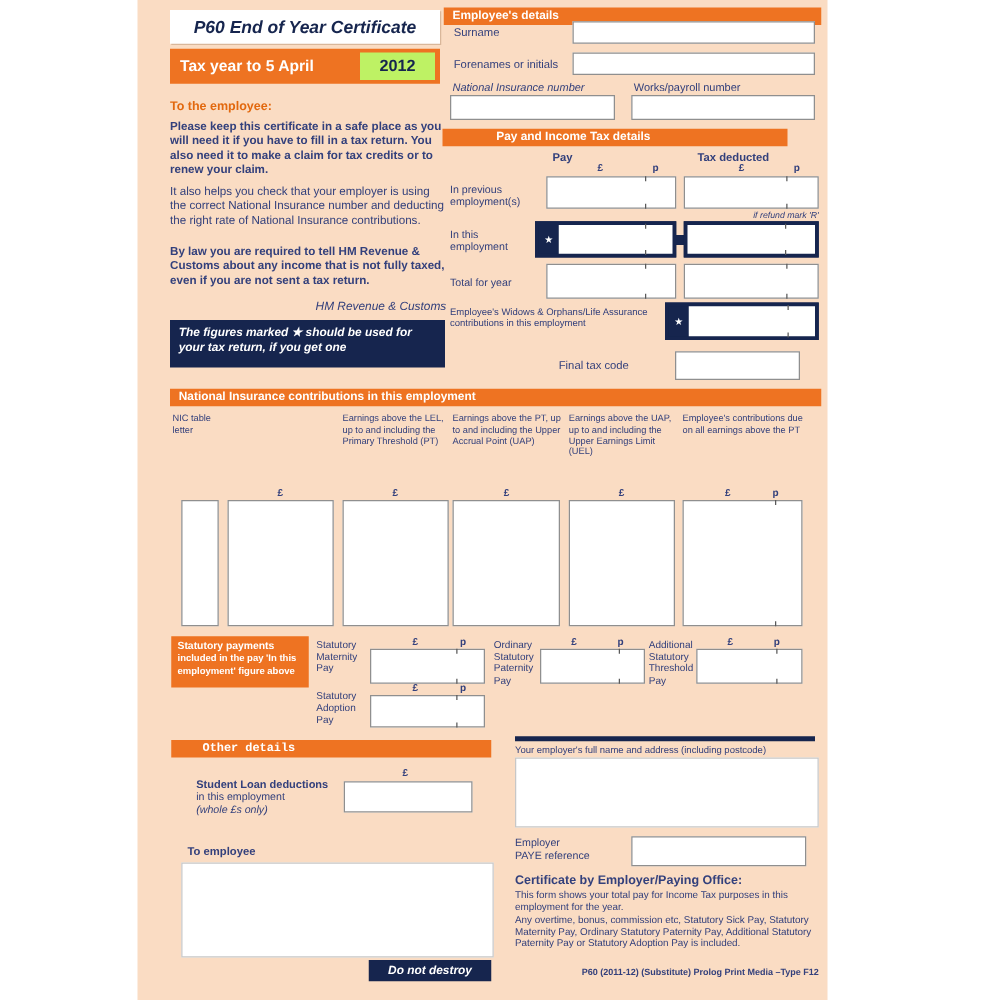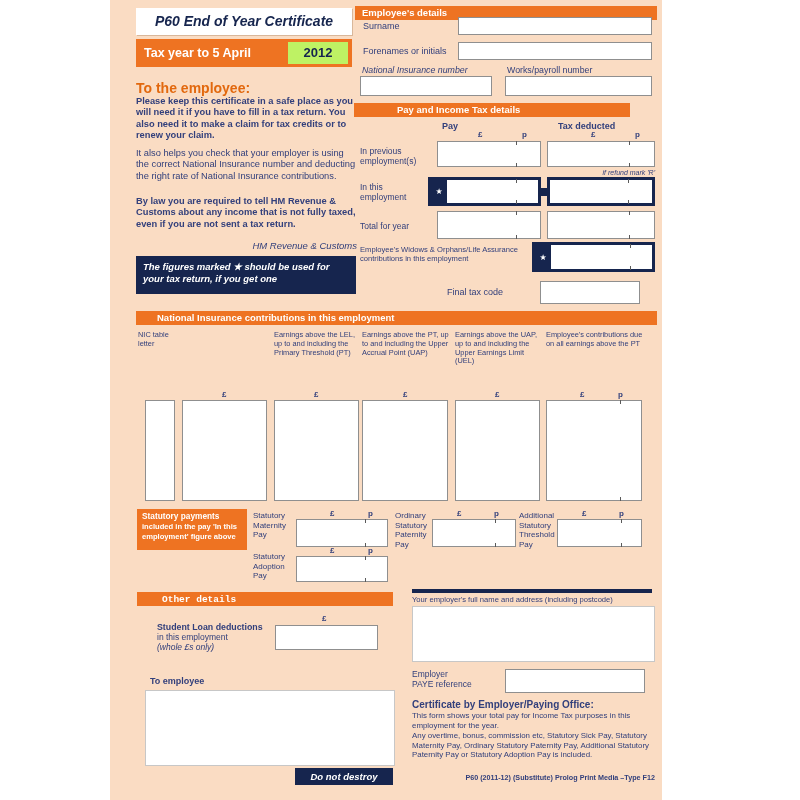--- a/index.html
+++ b/index.html
@@ -34,21 +34,21 @@
     <span>P60 End of Year Certificate</span>
   </div>
 
   <div class="bar" style="left:26px;top:39px;width:216px;height:28px;font-size:12.5px;line-height:28px;">
     <span style="padding-left:8px;">Tax year to 5 April</span>
     <span style="position:absolute;right:4px;top:3px;width:60px;height:22px;background:#bef264;color:#16254e;font-weight:bold;font-size:13px;line-height:22px;text-align:center;">
       <span>2012</span>
     </span>
   </div>
 
-  <div class="olbl" style="left:26px;top:80px;font-size:14px;">To the employee:</div>
+  <div class="olbl" style="left:26px;top:80px;font-size:10px;">To the employee:</div>
 
   <div class="p1 bold" style="top:96px;">Please keep this certificate in a safe place as you will need it if you have to fill in a tax return. You also need it to make a claim for tax credits or to renew your claim.</div>
   <div class="p2" style="top:148px;">It also helps you check that your employer is using the correct National Insurance number and deducting the right rate of National Insurance contributions.</div>
   <div class="p3 bold" style="top:196px;">By law you are required to tell HM Revenue &amp; Customs about any income that is not fully taxed, even if you are not sent a tax return.</div>
 
   <div class="lbl it" style="left:26px;top:240px;width:221px;text-align:right;font-size:9.5px;">HM Revenue &amp; Customs</div>
 
   <div class="noteblk" style="left:26px;top:256px;width:220px;height:38px;font-size:9.5px;line-height:12px;padding:5px 7px;">The figures marked ★ should be used for your tax return, if you get one</div>
 
   <div class="bar" style="left:245px;top:6px;width:302px;height:14px;font-size:9.5px;line-height:14px;">
@@ -126,21 +126,21 @@
     <span class="fld">
         <i class="tk t" style="left:78%;"></i>
         <i class="tk b" style="left:78%;"></i>
       </span>
   </div>
 
   <div class="lbl" style="left:337px;top:287px;font-size:9px;">Final tax code</div>
   <div class="mbox" style="left:430px;top:281px;width:100px;height:23px;"></div>
 
   <div class="bar" style="left:26px;top:311px;width:521px;height:14px;font-size:9.5px;line-height:14px;">
-    <span style="padding-left:21px;">National Insurance contributions in this employment</span>
+    <span style="padding-left:7px;">National Insurance contributions in this employment</span>
   </div>
 
   <div class="nich" style="left:28px;top:331px;width:34px;">NIC table letter</div>
   <div class="nich" style="left:164px;top:331px;width:84px;">Earnings above the LEL, up to and including the Primary Threshold (PT)</div>
   <div class="nich" style="left:252px;top:331px;width:88px;">Earnings above the PT, up to and including the Upper Accrual Point (UAP)</div>
   <div class="nich" style="left:345px;top:331px;width:86px;">Earnings above the UAP, up to and including the Upper Earnings Limit (UEL)</div>
   <div class="nich" style="left:436px;top:331px;width:102px;">Employee's contributions due on all earnings above the PT</div>
 
   <span class="cur" style="left:112px;top:390px;">£</span>
   <span class="cur" style="left:204px;top:390px;">£</span>

